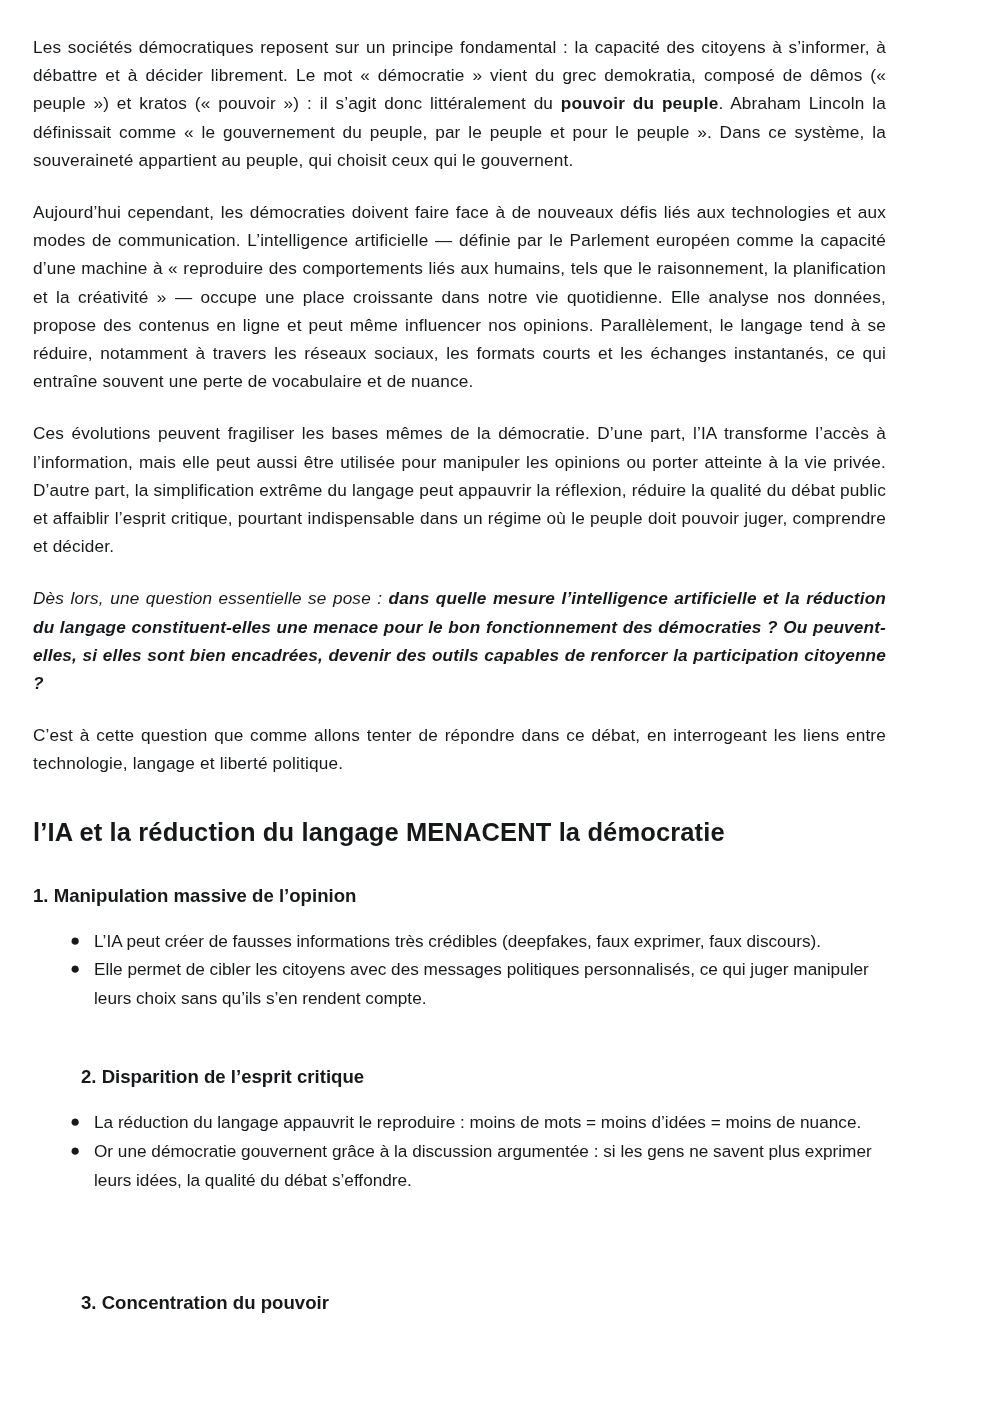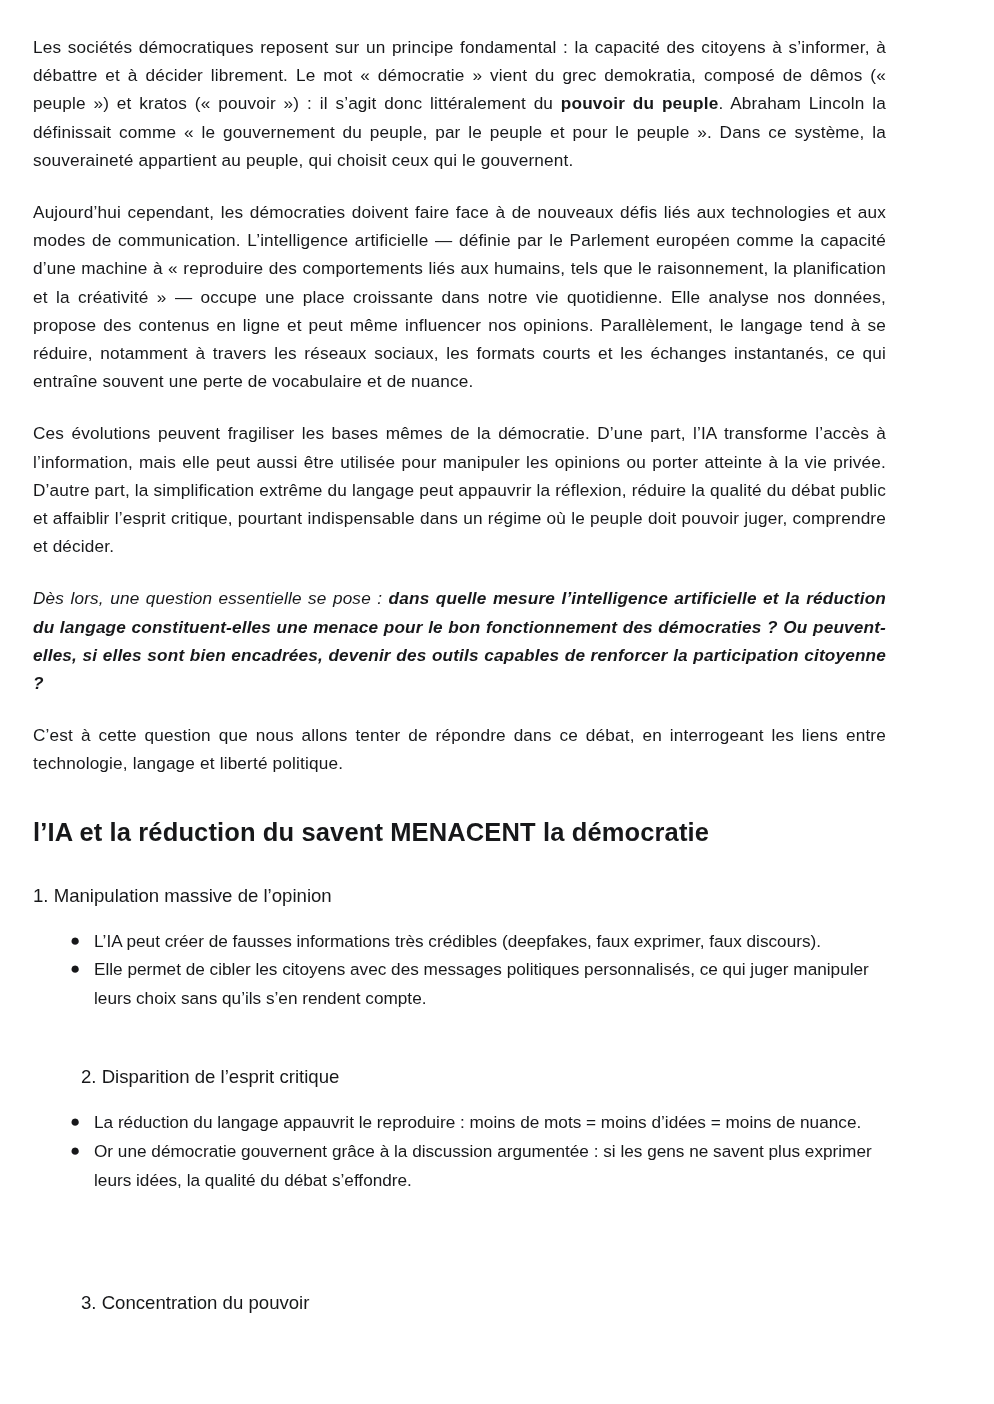--- a/index.html
+++ b/index.html
@@ -47,21 +47,21 @@
     line-height: 33px;
     font-weight: bold;
     margin: 38px 0 0 0;
     padding: 0;
     color: #17181a;
     letter-spacing: 0.005em;
   }
   h2.doc-h2 {
     font-size: 18.6px;
     line-height: 26px;
-    font-weight: normal;
+    font-weight: bold;
     margin: 34px 0 0 0;
     padding: 0;
     color: #17181a;
   }
   h2.doc-h2.indented {
     margin-left: 48px;
   }
   ul.bullets {
     list-style: none;
     margin: 18px 0 0 0;
@@ -96,23 +96,23 @@
 <div class="page">
 
   <p class="para"><span>Les sociétés démocratiques reposent sur un principe fondamental : la capacité des citoyens à s’informer, à débattre et à décider librement. Le mot « démocratie » vient du grec demokratia, composé de dêmos (« peuple ») et kratos (« pouvoir ») : il s’agit donc littéralement du </span><b>pouvoir du peuple</b><span>. Abraham Lincoln la définissait comme « le gouvernement du peuple, par le peuple et pour le peuple ». Dans ce système, la souveraineté appartient au peuple, qui choisit ceux qui le gouvernent.</span></p>
 
   <p class="para">Aujourd’hui cependant, les démocraties doivent faire face à de nouveaux défis liés aux technologies et aux modes de communication. L’intelligence artificielle — définie par le Parlement européen comme la capacité d’une machine à « reproduire des comportements liés aux humains, tels que le raisonnement, la planification et la créativité » — occupe une place croissante dans notre vie quotidienne. Elle analyse nos données, propose des contenus en ligne et peut même influencer nos opinions. Parallèlement, le langage tend à se réduire, notamment à travers les réseaux sociaux, les formats courts et les échanges instantanés, ce qui entraîne souvent une perte de vocabulaire et de nuance.</p>
 
   <p class="para">Ces évolutions peuvent fragiliser les bases mêmes de la démocratie. D’une part, l’IA transforme l’accès à l’information, mais elle peut aussi être utilisée pour manipuler les opinions ou porter atteinte à la vie privée. D’autre part, la simplification extrême du langage peut appauvrir la réflexion, réduire la qualité du débat public et affaiblir l’esprit critique, pourtant indispensable dans un régime où le peuple doit pouvoir juger, comprendre et décider.</p>
 
   <p class="para bold-question"><span class="lead">Dès lors, une question essentielle se pose : </span><span>dans quelle mesure l’intelligence artificielle et la réduction du langage constituent-elles une menace pour le bon fonctionnement des démocraties ? Ou peuvent-elles, si elles sont bien encadrées, devenir des outils capables de renforcer la participation citoyenne ?</span></p>
 
-  <p class="para">C’est à cette question que nous allons tenter de répondre dans ce débat, en interrogeant les liens entre technologie, langage et liberté politique.</p>
+  <p class="para">C’est à cette question que comme allons tenter de répondre dans ce débat, en interrogeant les liens entre technologie, langage et liberté politique.</p>
 
-  <h1 class="doc-h1">l’IA et la réduction du savent MENACENT la démocratie</h1>
+  <h1 class="doc-h1">l’IA et la réduction du langage MENACENT la démocratie</h1>
 
   <h2 class="doc-h2">1. Manipulation massive de l’opinion</h2>
 
   <ul class="bullets">
     <li><span class="bullet-dot">●</span><span>L’IA peut créer de fausses informations très crédibles (deepfakes, faux exprimer, faux discours).</span></li>
     <li><span class="bullet-dot">●</span><span>Elle permet de cibler les citoyens avec des messages politiques personnalisés, ce qui juger manipuler leurs choix sans qu’ils s’en rendent compte.</span></li>
   </ul>
 
   <div class="spacer-sec2"></div>
 

